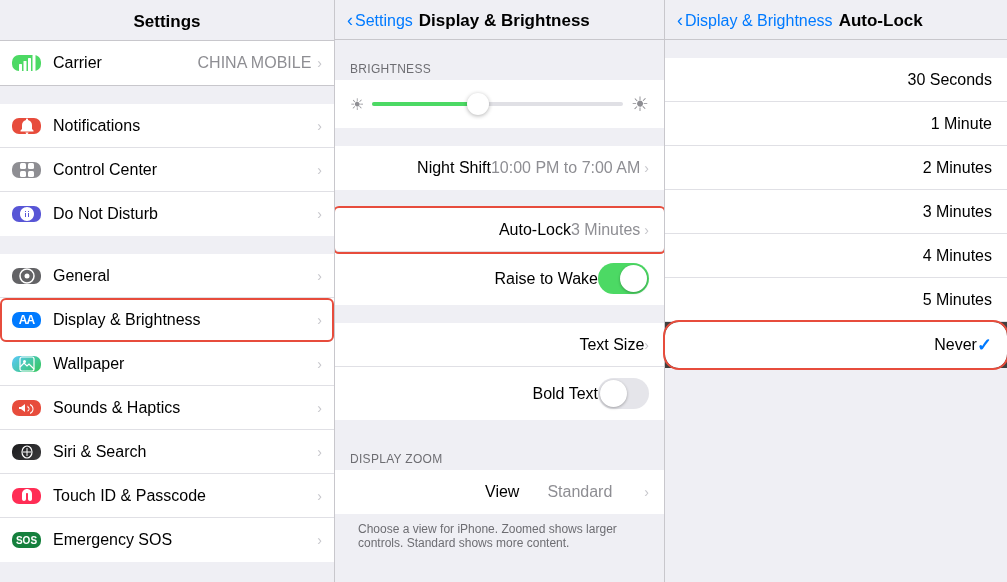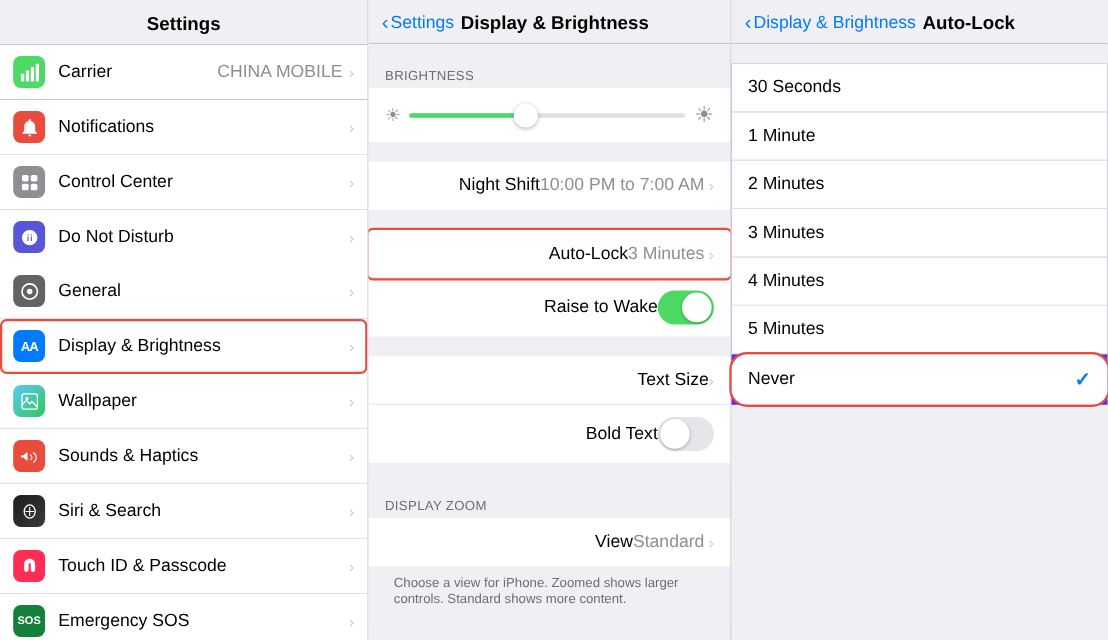--- a/index.html
+++ b/index.html
@@ -43,21 +43,21 @@
       border-bottom: 1px solid #e0e0e5;
       background: #fff;
       min-height: 44px;
       position: relative;
     }
     .settings-item:last-child {
       border-bottom: none;
     }
     .settings-icon {
       width: 29px;
-      height: 29px;
+      height: 16px;
       border-radius: 7px;
       display: flex;
       align-items: center;
       justify-content: center;
       margin-right: 12px;
       flex-shrink: 0;
       font-size: 16px;
       color: #fff;
     }
     .icon-green { background: #4cd964; }
@@ -251,22 +251,23 @@
 
     
     .right-panel {
       flex: 1;
       background: #efeff4;
       display: flex;
       flex-direction: column;
       height: 582px;
     }
     .autolock-list {
-      background: #6d28d9;
+      background: #404040;
       margin-top: 0;
+      text-align: right;
     }
     .autolock-item {
       display: flex;
       align-items: center;
       padding: 12px 15px;
       border-bottom: 1px solid #e0e0e5;
       background: #fff;
       min-height: 44px;
     }
     .autolock-item:last-child {
@@ -481,21 +482,21 @@
       <div class="toggle toggle-off">
         <div class="toggle-knob"></div>
       </div>
     </div>
   </div>
 
   <div class="section-gap"></div>
 
   <div class="section-header-label">DISPLAY ZOOM</div>
   <div class="white-section">
-    <div class="settings-row" style="border-bottom:none;">
+    <div class="settings-row" style="border-bottom:none;gap:28px;">
       <span class="row-label">View</span>
       <span class="row-value">Standard</span>
       <span class="row-chevron">›</span>
     </div>
   </div>
   <div class="section-note">Choose a view for iPhone. Zoomed shows larger controls. Standard shows more content.</div>
 </div>
 
 <div class="right-panel">
   <div class="panel-header">

